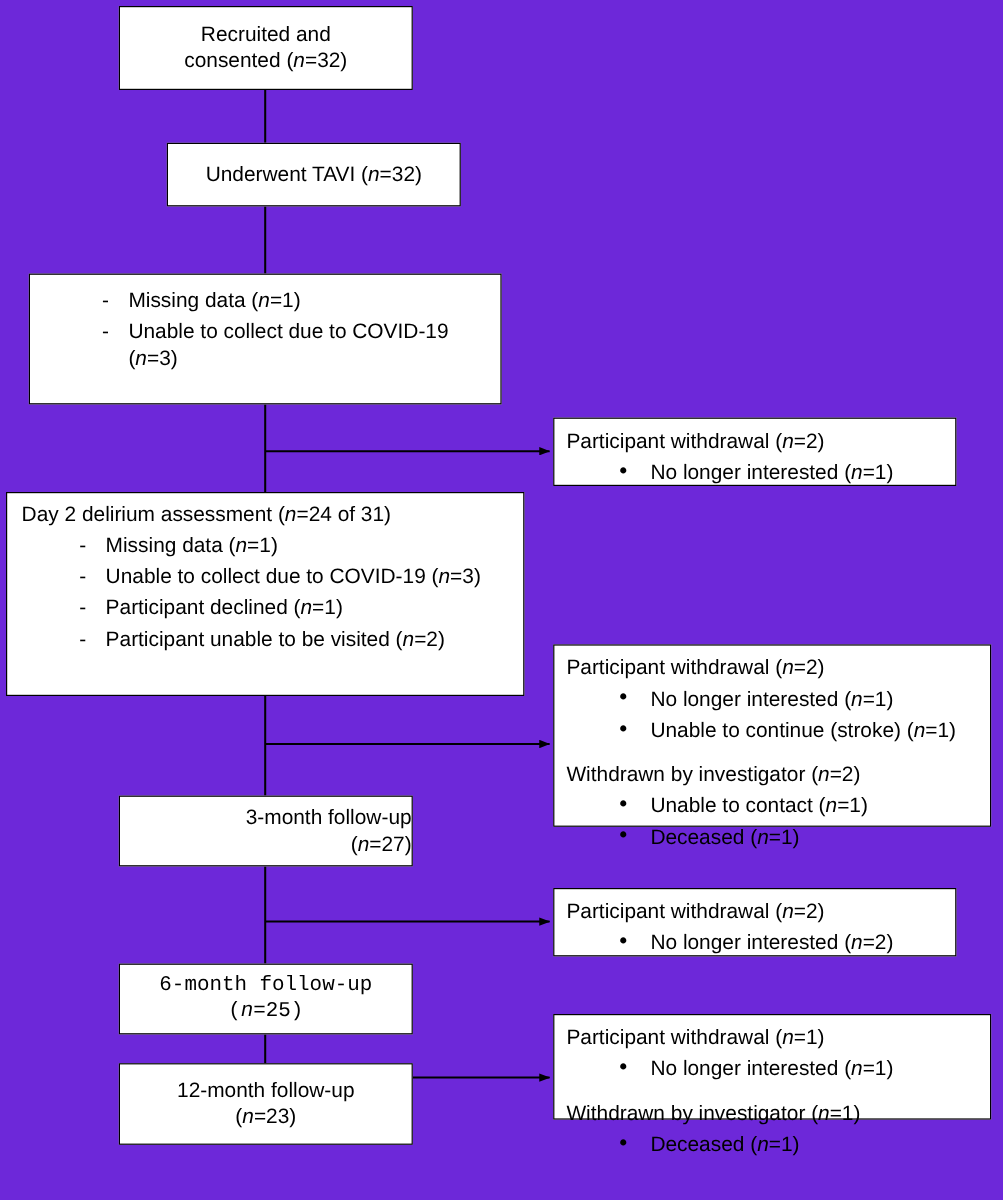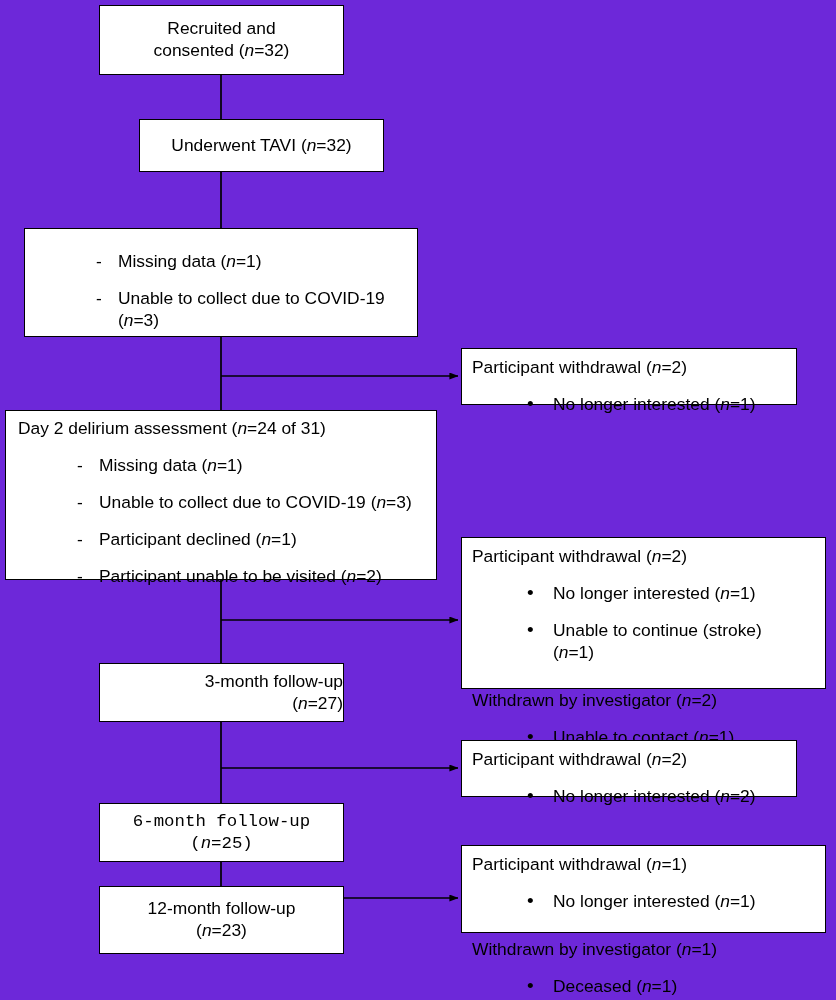--- a/index.html
+++ b/index.html
@@ -59,21 +59,21 @@
   }
   
   ul.dash, ul.dot {
     list-style: none;
     margin: 0;
     padding: 0;
   }
   ul.dash > li, ul.dot > li {
     position: relative;
     padding-left: 66px;
-    margin: 15px;
+    margin: 4px;
   }
   ul.dash > li::before {
     content: "-";
     position: absolute;
     left: 44px;
     top: 0;
   }
   ul.dot > li::before {
     content: "\2022";
     position: absolute;

